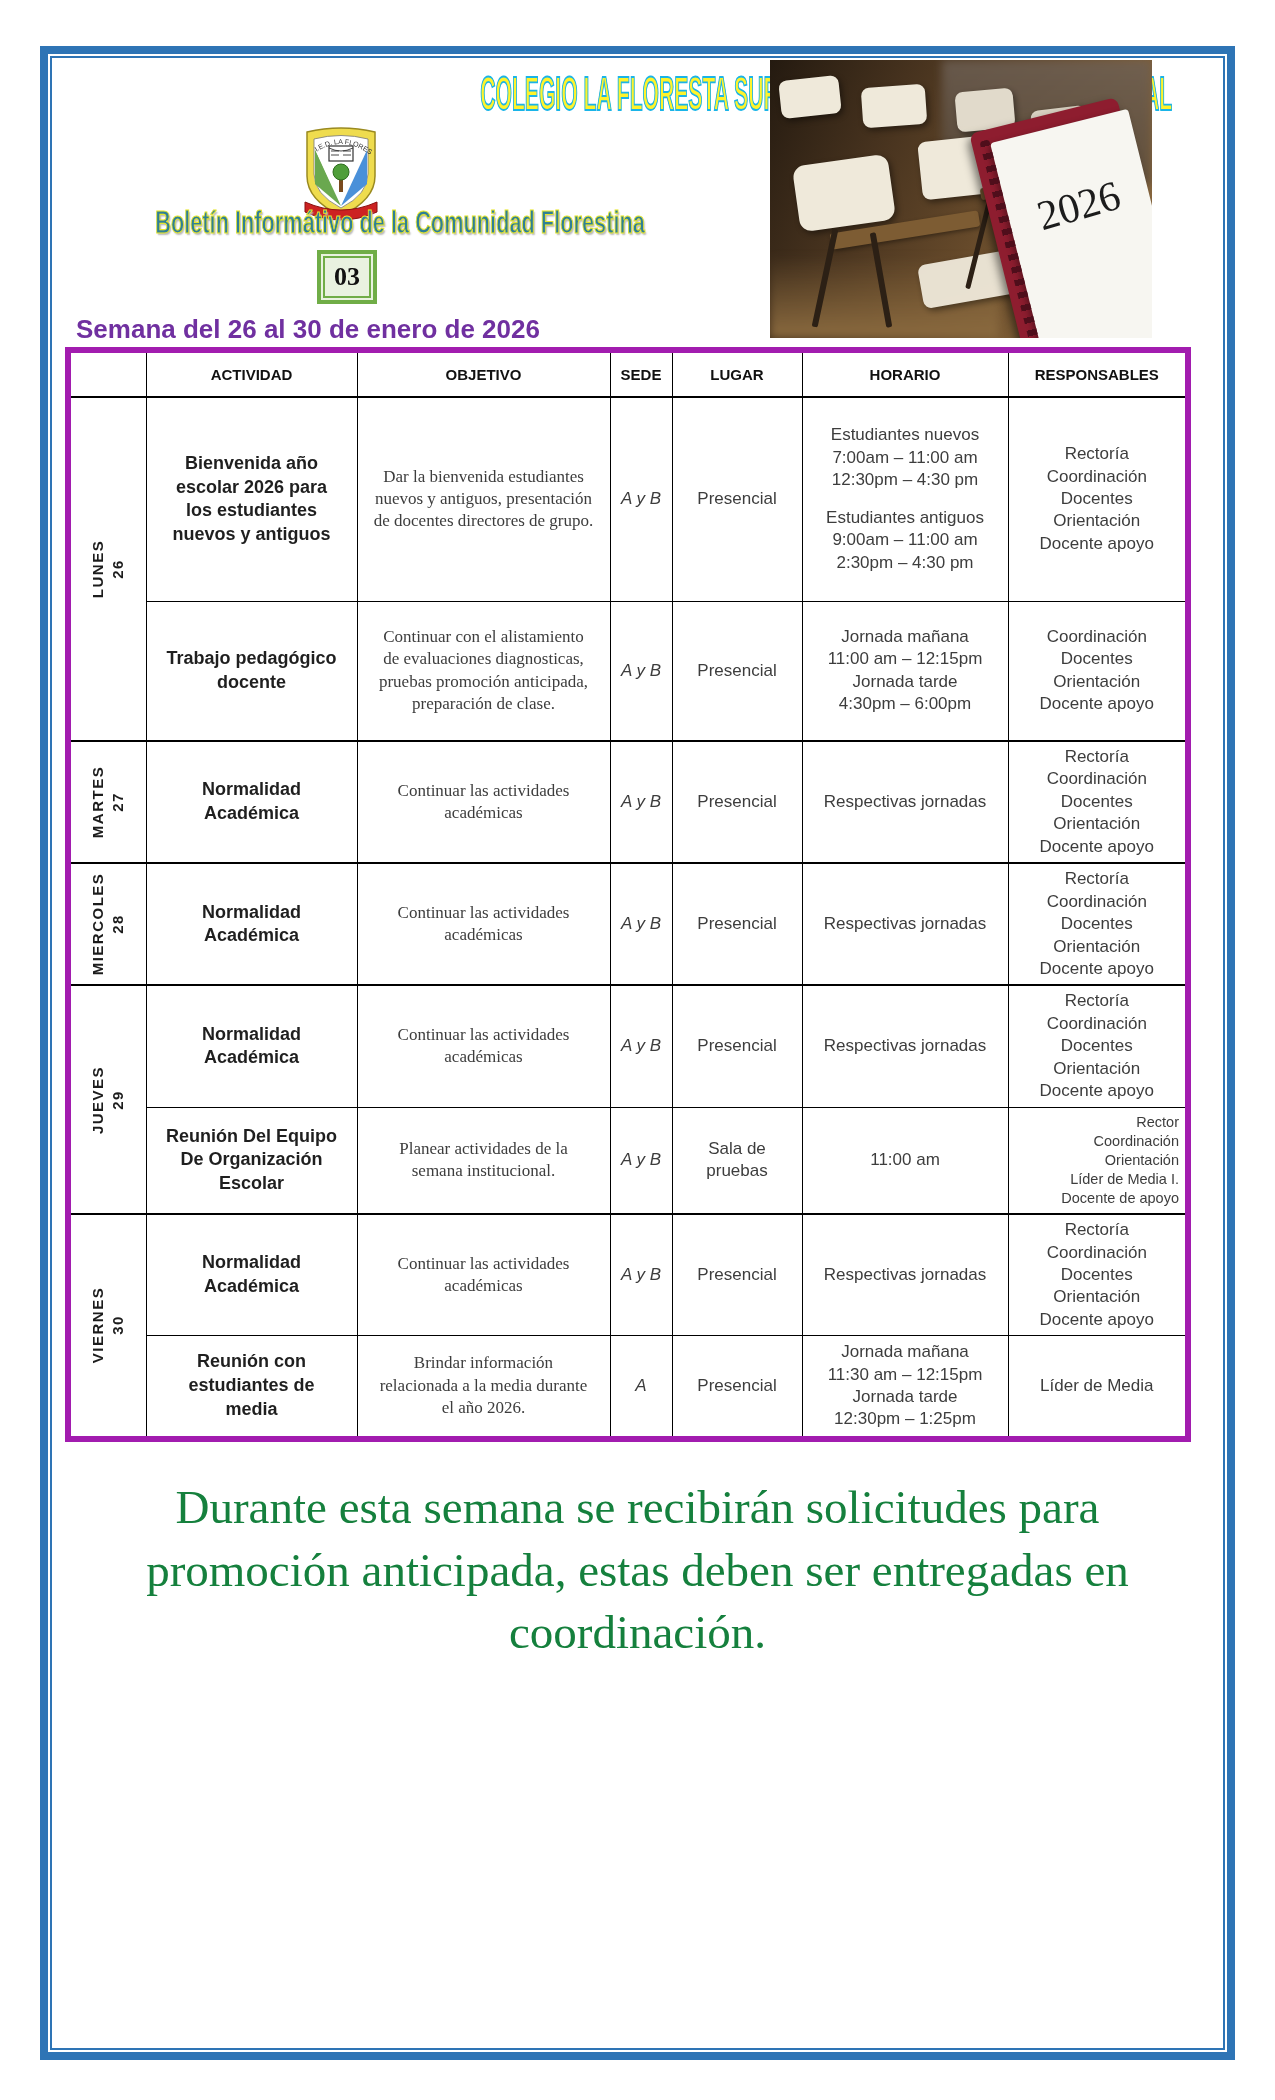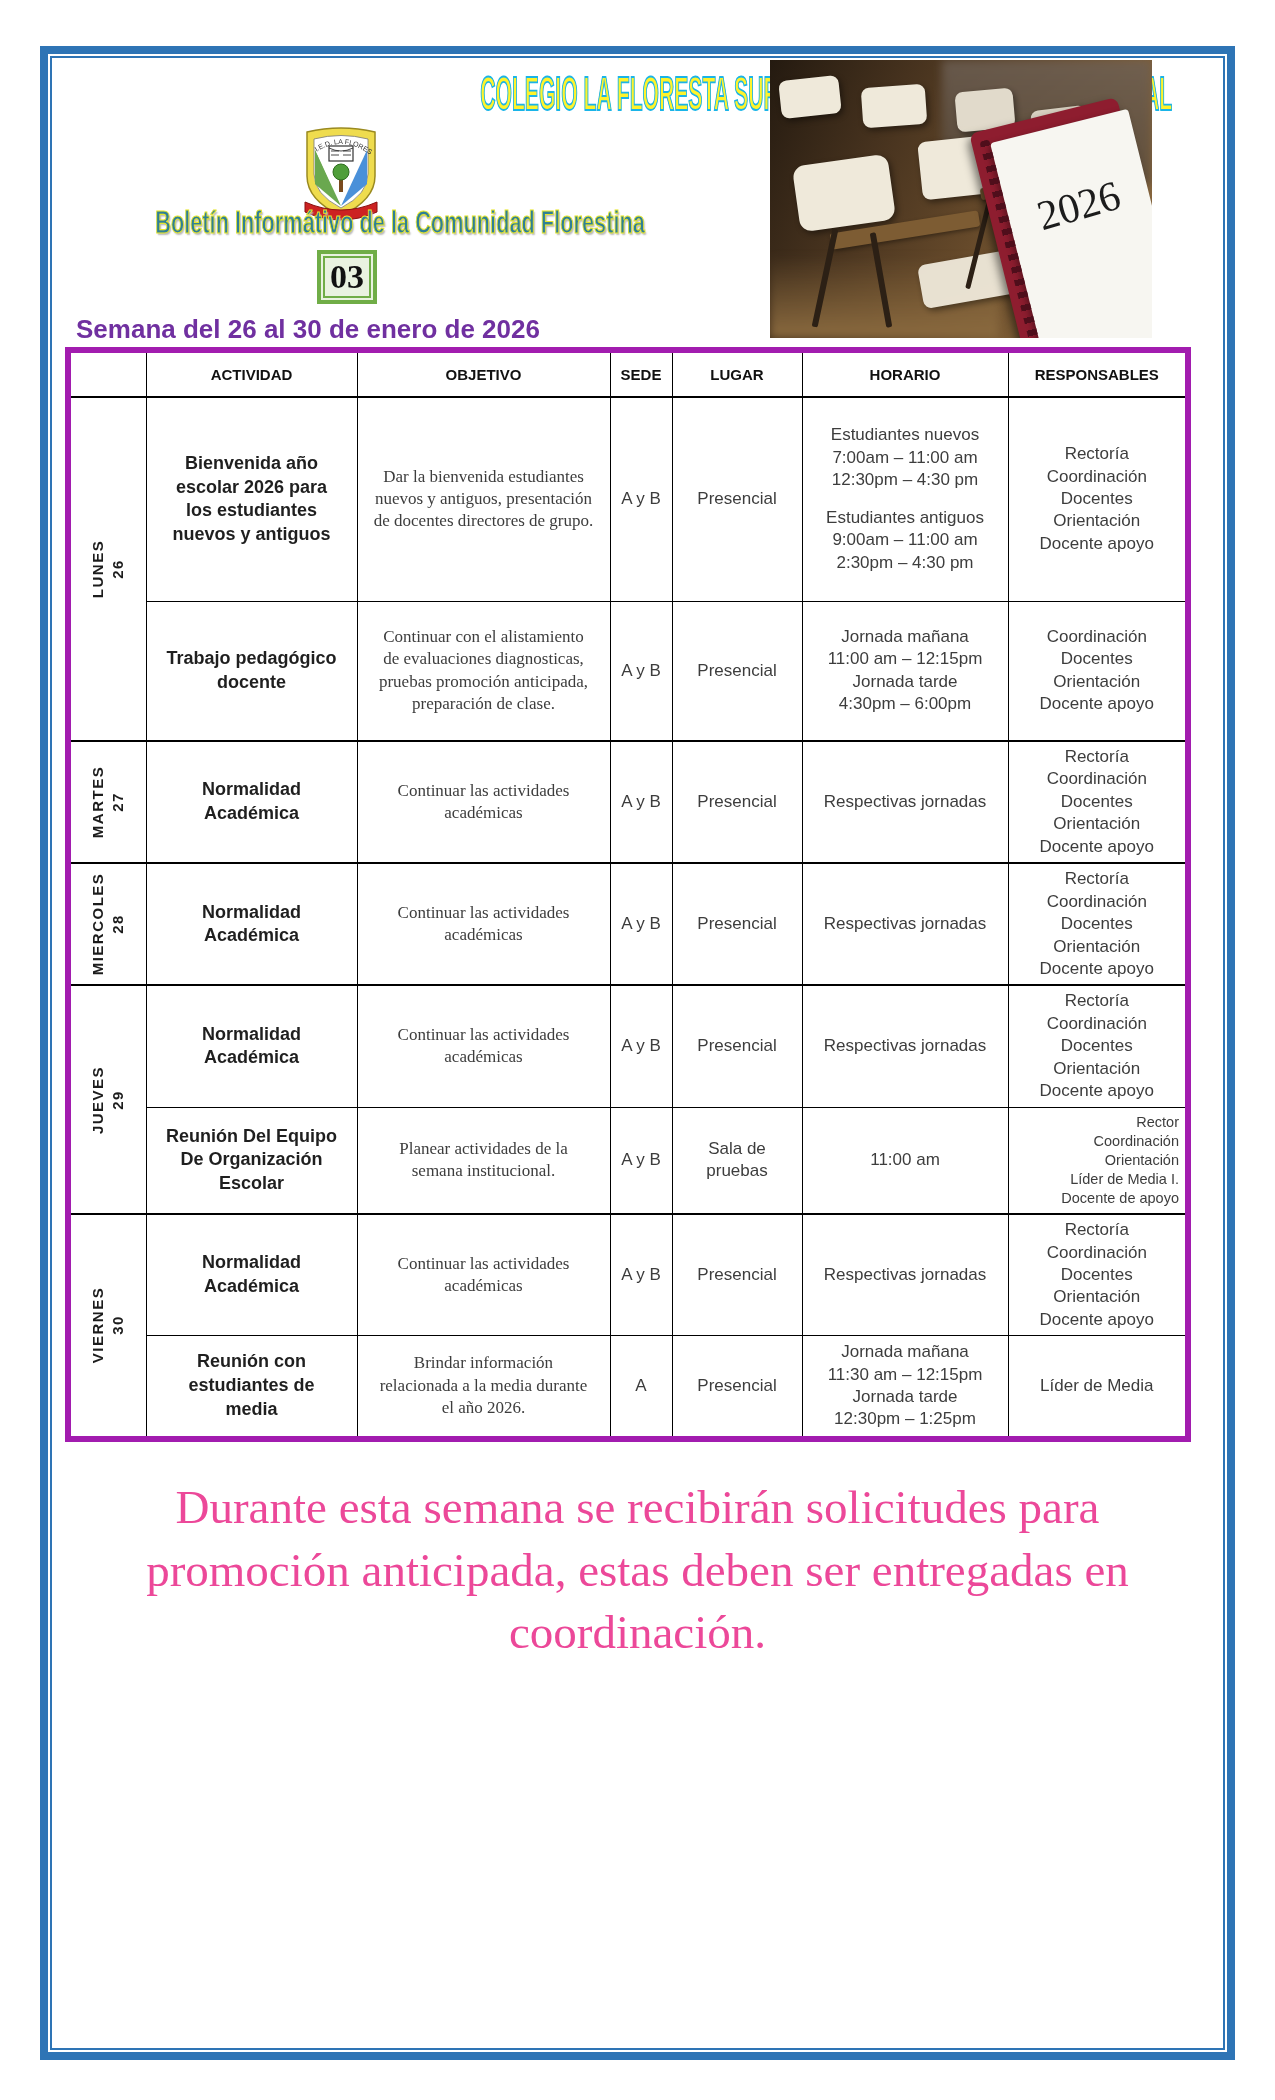--- a/index.html
+++ b/index.html
@@ -24,21 +24,21 @@
   .boletin{position:absolute;left:40px;top:204px;width:660px;text-align:center;white-space:nowrap;}
   .boletin span{
     display:inline-block;transform:scaleX(0.68);transform-origin:center;
     font-size:32px;font-weight:bold;color:#2E7F96;
     -webkit-text-stroke:1.1px #E6E62E;text-shadow:2px 2px 2px #b9b9b9;
   }
   .issue-box{position:absolute;left:317px;top:250px;width:60px;height:54px;
     border:4px solid #70AD47;background:#E9F2E0;box-sizing:border-box;}
   .issue-box .inner{position:absolute;inset:2px;border:2px solid #70AD47;
     display:flex;align-items:center;justify-content:center;}
-  .issue-box .num{font-family:"Liberation Serif",serif;font-weight:bold;font-size:34px;color:#111;}
+  .issue-box .num{font-family:"Liberation Serif",serif;font-weight:bold;font-size:26px;color:#111;}
   .week-label{position:absolute;left:76px;top:314px;font-size:26px;font-weight:bold;color:#7030A0;}
 
   
   .photo{position:absolute;left:770px;top:60px;width:382px;height:278px;overflow:hidden;
     background:linear-gradient(115deg,#241a10 0%,#46321e 28%,#65492a 55%,#826138 78%,#93724a 100%);}
   .ph-wall{position:absolute;left:45%;top:0;right:0;height:45%;
     background:linear-gradient(180deg,#6e6156,#57493a);filter:blur(5px);opacity:.8;}
   .ph-floor{position:absolute;left:0;bottom:0;width:60%;height:30%;
     background:linear-gradient(180deg,rgba(154,122,74,0),#8a6a3f);filter:blur(4px);}
   .chair{position:absolute;background:#efe9da;border-radius:8px;box-shadow:2px 3px 6px rgba(0,0,0,.45);}
@@ -64,25 +64,25 @@
     line-height:1.32;padding:4px 6px;background:#fff;}
   td.c-act{font-weight:bold;font-size:18px;color:#1f1f1f;padding:0 14px;}
   td.c-obj{padding:4px 16px;font-family:Liberation Serif, serif;}
   td.c-resp.small{font-size:14.5px;line-height:1.3;text-align:right;}
   td .gap{height:15px;}
   td.day-cell{position:relative;padding:0;}
   .day-label{position:absolute;top:50%;left:50%;
     transform:translate(-50%,-50%) rotate(-90deg);
     font-weight:bold;font-size:15px;letter-spacing:1.5px;color:#1c1c1c;
     white-space:nowrap;text-align:center;line-height:1.35;}
-  .sede-wrap{width:40px;margin:0 auto;}
+  .sede-wrap{width:40px;margin:0 auto;font-style:italic;}
 
   
   .notice{position:absolute;left:97px;top:1476px;width:1081px;text-align:center;
-    font-family:"Liberation Serif",serif;font-size:47px;line-height:1.33;color:#ec4899;}
+    font-family:"Liberation Serif",serif;font-size:47px;line-height:1.33;color:#15803d;}
 </style>
 </head>
 <body>
 
 <div class="page">
 
   <div class="frame">
     <div class="frame-inner"></div>
   </div>
 

